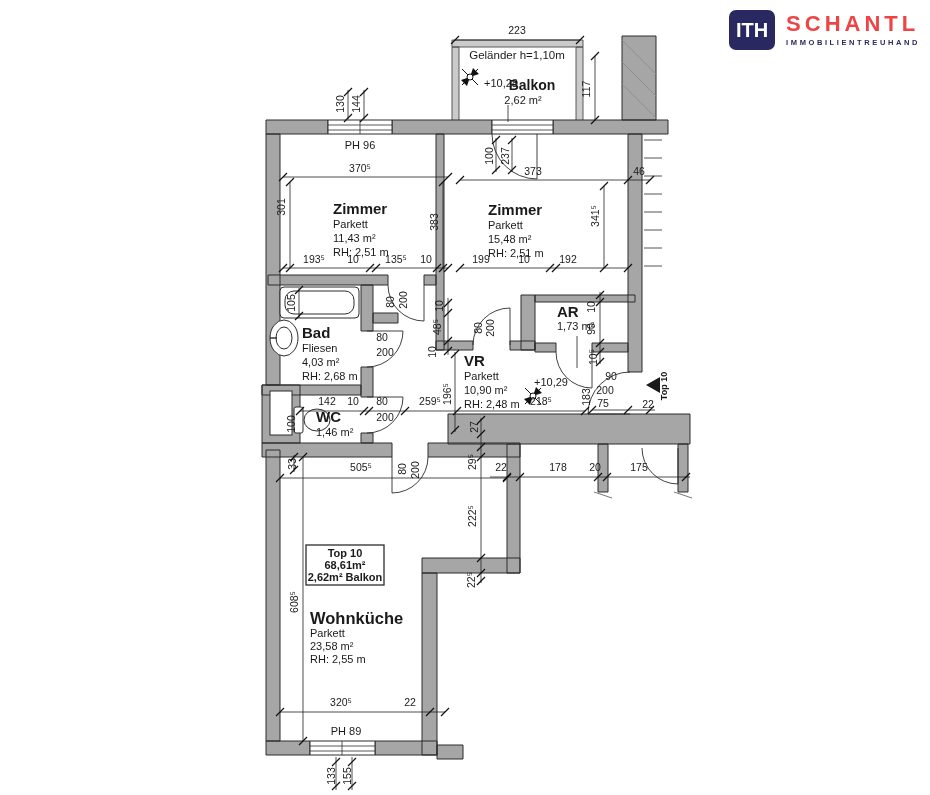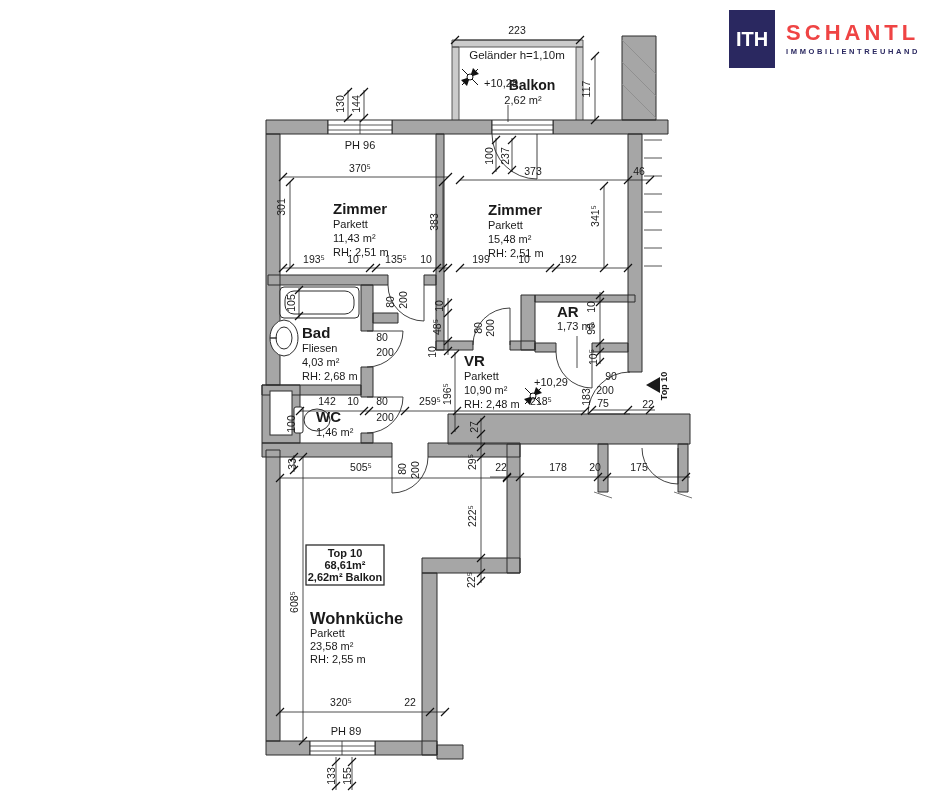--- a/index.html
+++ b/index.html
@@ -1,20 +1,20 @@
 <!DOCTYPE html>
 <html><head>
 <meta charset="utf-8">
 <style>
   html,body{margin:0;padding:0;background:#ffffff;}
   .page{position:relative;width:930px;height:795px;background:#fff;overflow:hidden;
         font-family:"Liberation Sans","DejaVu Sans",sans-serif;}
   
   .logo{position:absolute;top:10px;right:10px;display:flex;align-items:center;gap:11px;}
-  .logo-square{width:46px;height:58px;display:flex;align-items:center;justify-content:center;}
+  .logo-square{width:46px;height:40px;display:flex;align-items:center;justify-content:center;border-radius:7px;}
   .logo-mono{color:#fff;font-weight:700;font-size:20px;letter-spacing:0px;}
   .logo-name{font-weight:700;font-size:22px;letter-spacing:4px;line-height:1;}
   .logo-sub{font-weight:700;font-size:7.5px;letter-spacing:2.6px;margin-top:3px;}
   
   svg text{font-family:"Liberation Sans","DejaVu Sans",sans-serif;fill:#1a1a1a;}
   .dim{font-size:10.5px;}
   .room-name{font-size:15px;font-weight:700;}
   .room-name.big{font-size:16.5px;}
   .room-sub{font-size:11px;}
   .box-line{font-size:11px;font-weight:700;}

